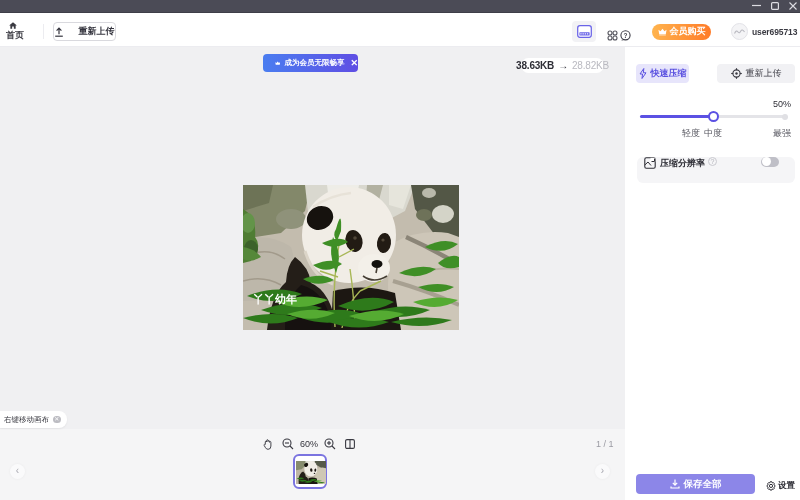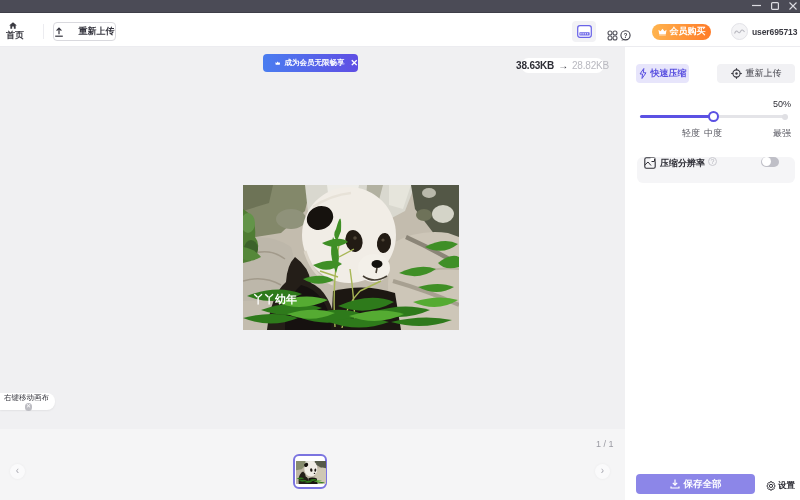--- a/index.html
+++ b/index.html
@@ -29,21 +29,21 @@
 .banner { position:absolute; left:263px; top:7px; width:95px; height:18px; border-radius:4px; background:linear-gradient(90deg,#4a7df0,#5f4ee4); color:#fff; font-size:7.5px; font-weight:bold; display:flex; align-items:center; justify-content:center; white-space:nowrap;padding-left:12px; }
 .banner svg { margin-right:4px; }
 .banner .bx { margin-left:6px; font-size:9px; }
 .kbpill { position:absolute; left:521px; top:11px; width:83px; height:15px; border-radius:7.5px; background:#fff; display:flex; align-items:center; justify-content:center; font-size:10px; letter-spacing:-0.2px; }
 .kbpill b { color:#2e2e36; font-weight:bold; }
 .kbpill .arr { color:#3a3a42; margin:0 4px; }
 .kbpill .after { color:#b9b9c0; }
 
 .photo { position:absolute; left:243px; top:138px; width:216px; height:145px; }
 
-.tooltip { position:absolute; left:0px; top:346px; height:17px; padding:0 6px 0 4px; background:#fff; border-radius:0 8px 8px 0; display:flex; align-items:center; font-size:7.5px; color:#33333b; box-shadow:0 1px 2px rgba(0,0,0,.06);flex-direction:column; }
+.tooltip { position:absolute; left:0px; top:364px; height:17px; padding:0 6px 0 4px; background:#fff; border-radius:0 8px 8px 0; display:flex; align-items:center; font-size:7.5px; color:#33333b; box-shadow:0 1px 2px rgba(0,0,0,.06); }
 .tooltip .tclose { margin-left:4px; width:7.5px; height:7.5px; border-radius:50%; background:#bcbcc2; color:#fff; font-size:6px; line-height:7.5px; text-align:center; }
 
 .zoombar { position:absolute; left:263px; top:389px; width:110px; height:16px; display:flex; align-items:center; color:#3a3a42; }
 .zoombar .pct { font-size:9px; margin:0 6px; color:#33333b; }
 .pager { position:absolute; left:596px; top:392px; font-size:9px; color:#9b9ba3; }
 
 .navc { position:absolute; top:417px; width:15px; height:15px; border-radius:50%; background:#fafafb; box-shadow:0 0 3px rgba(0,0,0,.05); color:#a8a8b0; font-size:10px; line-height:14px; text-align:center; }
 .thumb { position:absolute; left:293px; top:407px; width:34px; height:35px; border:2px solid #7b74e0; border-radius:6px; background:#fff; }
 .thumb svg { position:absolute; left:1px; top:5px; }
 
@@ -251,20 +251,43 @@
       </g>
       <text x="10" y="118" font-size="11" fill="#ffffff" font-weight="bold" font-family="Liberation Sans">丫丫幼年</text>
     </svg>
 
     <div style="position:absolute;left:0;top:382px;width:625px;height:71px;background:#f5f5f6;"></div>
     <div class="tooltip">
         <span>右键移动画布</span>
         <span class="tclose">✕</span>
       </div>
 
+    <div class="zoombar">
+      <svg width="10" height="11" viewBox="0 0 10 11">
+          <path d="M2.3 5.2 L2.3 3 Q2.3 2.1 3 2.1 Q3.7 2.1 3.7 3 L3.7 1.6 Q3.7 0.7 4.4 0.7 Q5.1 0.7 5.1 1.6 L5.1 2.5 Q5.1 1.6 5.8 1.6 Q6.5 1.6 6.5 2.5 L6.5 3.3 Q6.5 2.5 7.2 2.5 Q7.9 2.5 7.9 3.4 L7.9 7.1 Q7.9 10.3 5.1 10.3 Q3.3 10.3 2.5 8.7 L1.2 6.5 Q0.8 5.7 1.5 5.3 Q2 5.1 2.3 5.4 Z" fill="none" stroke="#3a3a42" stroke-width="0.95" stroke-linejoin="round"></path>
+        </svg>
+      <span style="width:9px"></span>
+      <svg width="12" height="12" viewBox="0 0 12 12">
+          <circle cx="5" cy="5" r="4" fill="none" stroke="#3a3a42" stroke-width="1.1"></circle>
+          <line x1="8" y1="8" x2="11" y2="11" stroke="#3a3a42" stroke-width="1.1"></line>
+          <line x1="3" y1="5" x2="7" y2="5" stroke="#3a3a42" stroke-width="1.1"></line>
+        </svg>
+      <span class="pct">60%</span>
+      <svg width="12" height="12" viewBox="0 0 12 12">
+          <circle cx="5" cy="5" r="4" fill="none" stroke="#3a3a42" stroke-width="1.1"></circle>
+          <line x1="8" y1="8" x2="11" y2="11" stroke="#3a3a42" stroke-width="1.1"></line>
+          <line x1="3" y1="5" x2="7" y2="5" stroke="#3a3a42" stroke-width="1.1"></line>
+          <line x1="5" y1="3" x2="5" y2="7" stroke="#3a3a42" stroke-width="1.1"></line>
+        </svg>
+      <span style="width:9px"></span>
+      <svg width="10" height="10" viewBox="0 0 10 10">
+          <rect x="0.6" y="0.6" width="8.8" height="8.8" rx="1.4" fill="none" stroke="#3a3a42" stroke-width="1.1"></rect>
+          <line x1="5" y1="0.6" x2="5" y2="9.4" stroke="#3a3a42" stroke-width="1.1"></line>
+        </svg>
+    </div>
     <div class="pager">1 / 1</div>
 
     <div class="navc" style="left:10px;">‹</div>
     <div class="navc" style="left:595px;">›</div>
     <div class="thumb">
       <svg width="30" height="23" viewBox="0 0 216 145" preserveAspectRatio="none">
         <rect x="0" y="0" width="216" height="145" fill="#bdb5a4"></rect>
         <path d="M0 0 L75 0 L68 28 L40 52 L0 58 Z" fill="#878c6e"></path>
         <path d="M68 0 L135 0 L126 45 L92 60 L70 38 Z" fill="#ddddd3"></path>
         <path d="M135 0 L216 0 L216 52 L196 50 L142 22 Z" fill="#565a49"></path>

